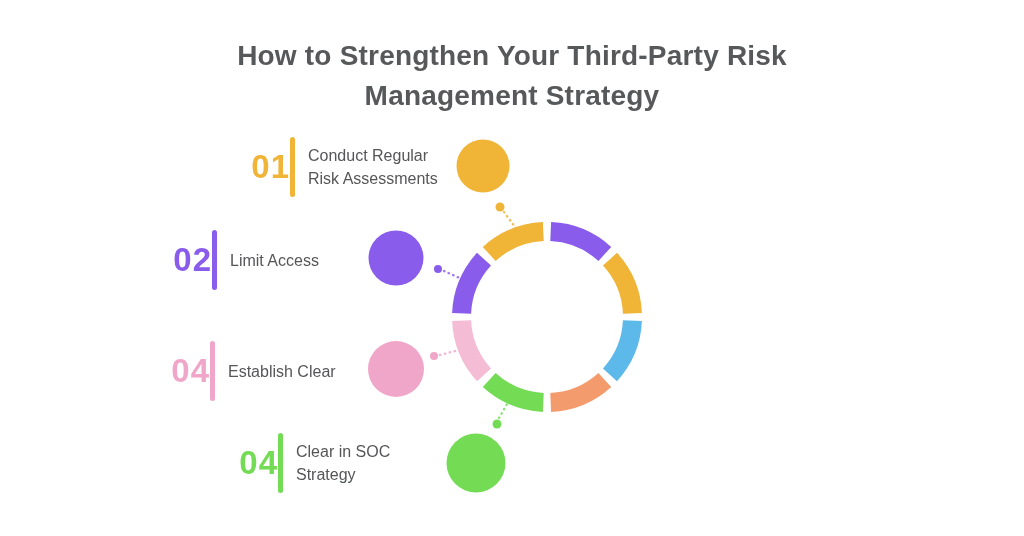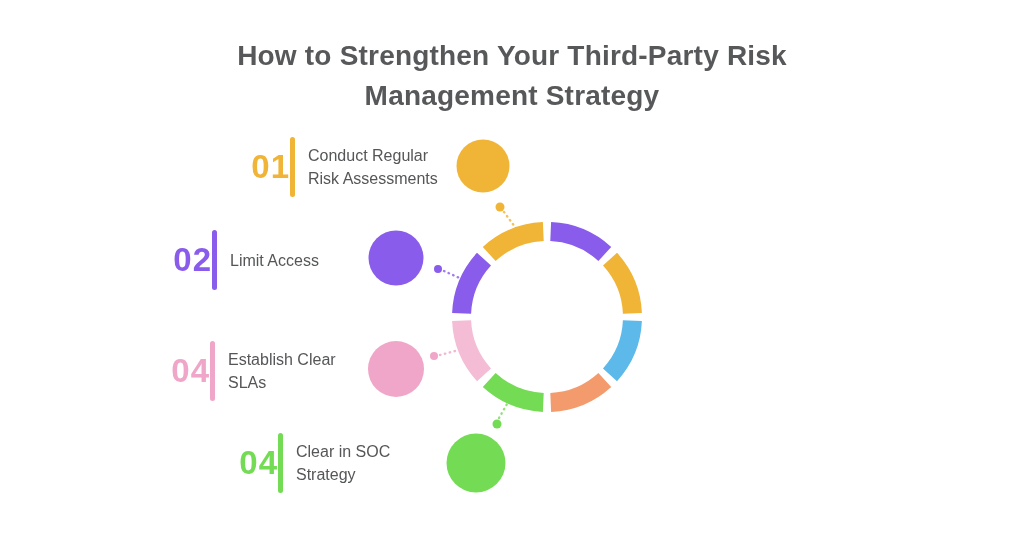--- a/index.html
+++ b/index.html
@@ -77,21 +77,20 @@
     <div class="label">
       <div>Limit Access</div>
     </div>
   </div>
 
   <div class="step" id="step-2">
     <div class="num" style="color: rgb(240, 166, 200);">04</div>
     <div class="bar" style="background: rgb(240, 166, 200);"></div>
     <div class="label">
       <div>Establish Clear</div>
-      <div>SLAs</div>
     </div>
   </div>
 
   <div class="step" id="step-3">
     <div class="num" style="color: rgb(116, 219, 85); text-align: right;">04</div>
     <div class="bar" style="background: rgb(116, 219, 85);"></div>
     <div class="label">
       <div>Clear in SOC</div>
       <div>Strategy</div>
     </div>

